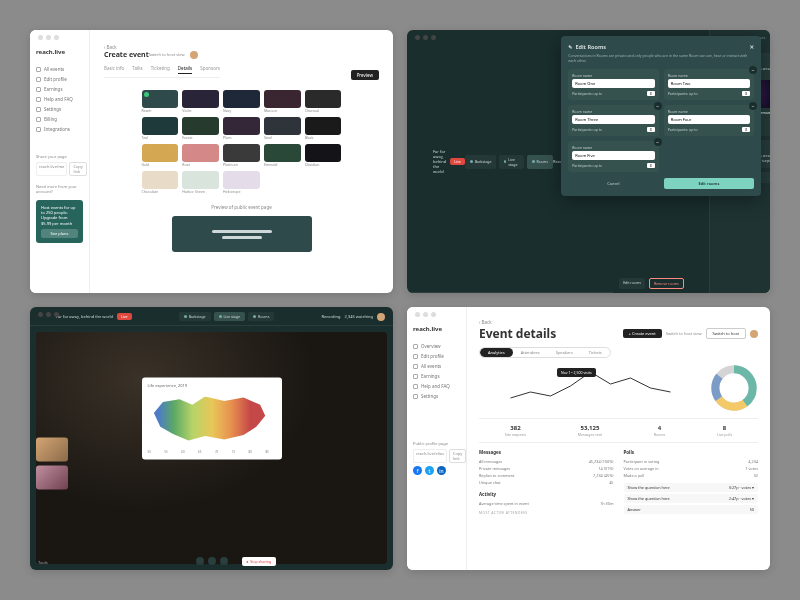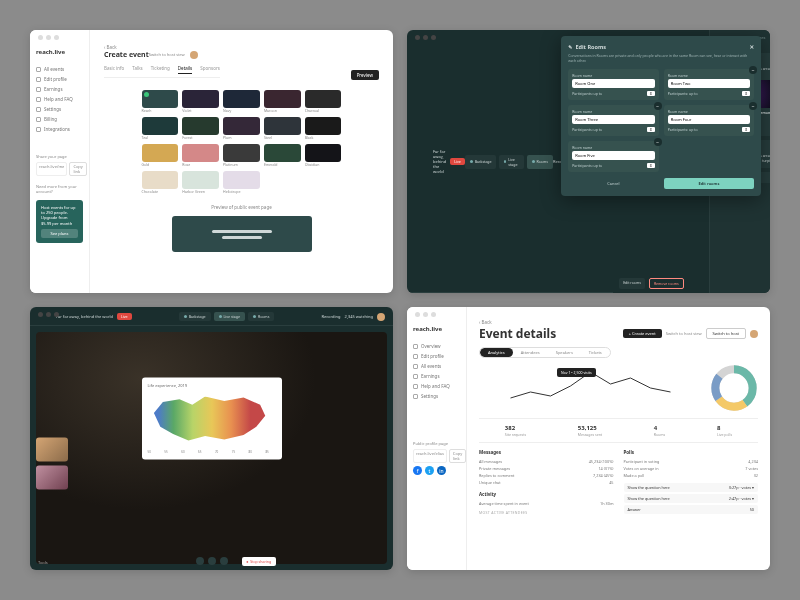--- a/index.html
+++ b/index.html
@@ -107,21 +107,21 @@
 .seg-tabs{display:flex;gap:0;border:1px solid #ddd;border-radius:10px;overflow:hidden;width:fit-content;margin-bottom:6px}
 .seg-tabs span{padding:2px 8px;font-size:4px;color:#888}
 .seg-tabs span.active{background:#222;color:#fff;border-radius:10px}
 .charts-row{display:flex;gap:8px;margin-bottom:6px}
 .line-chart{flex:1.4;height:44px;position:relative}
 .line-chart svg{width:100%;height:100%}
 .tooltip{position:absolute;top:4px;left:35%;background:#222;color:#fff;padding:2px 4px;border-radius:2px;font-size:3.5px;white-space:nowrap}
 .donut{width:48px;height:48px;position:relative}
 .donut svg{width:100%;height:100%;transform:rotate(-90deg)}
 .stats-row{display:flex;justify-content:space-around;padding:5px 0;border-top:1px solid #eee;border-bottom:1px solid #eee;margin-bottom:6px}
-.stat{text-align:left}
+.stat{text-align:center}
 .stat .n{font-weight:700;font-size:6px}
 .stat .l{font-size:3.5px;color:#999}
 .sections{display:grid;grid-template-columns:1fr 1fr;gap:10px;font-size:4px}
 .sec h5{font-size:4.5px;font-weight:700;margin-bottom:3px}
 .sec-row{display:flex;justify-content:space-between;color:#777;padding:1px 0;font-size:3.8px}
 .share-row{display:flex;gap:3px;margin-top:3px}
 .share-row span{width:9px;height:9px;border-radius:50%;display:flex;align-items:center;justify-content:center;font-size:5px;color:#fff}
 .fb{background:#1877f2}.tw{background:#1da1f2}.li{background:#0a66c2}
 .poll-item{display:flex;justify-content:space-between;align-items:center;background:#f7f7f7;padding:2px 4px;border-radius:2px;margin-bottom:2px;font-size:3.8px}
 </style>

